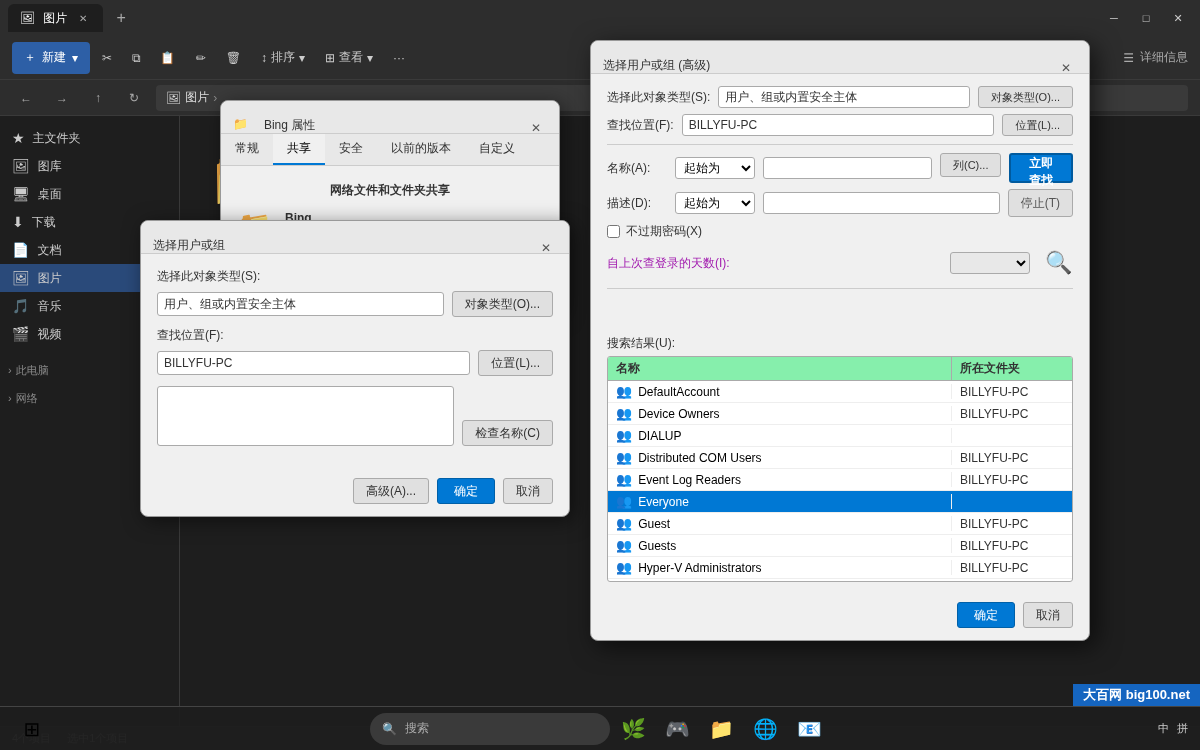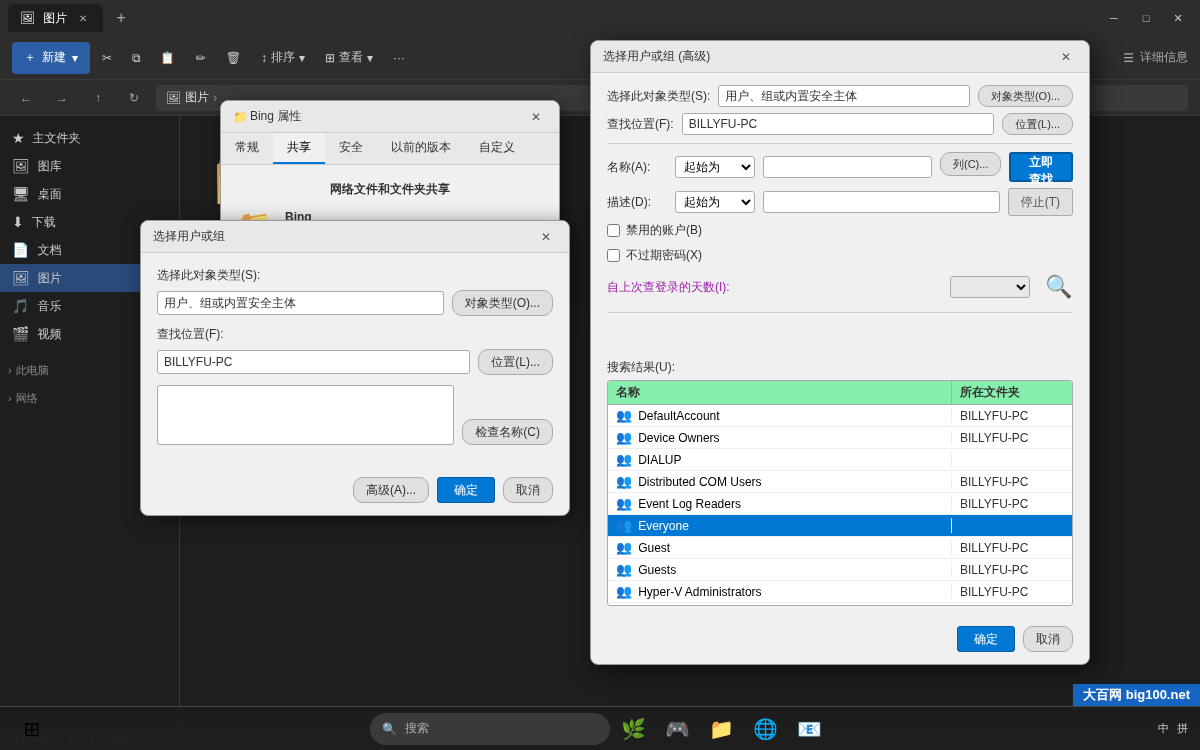--- a/index.html
+++ b/index.html
@@ -279,25 +279,25 @@
       border-radius: 8px;
       box-shadow: 4px 4px 20px rgba(0,0,0,0.5);
       pointer-events: all;
       z-index: 10;
     }
     .dialog-titlebar {
       height: 32px;
       background: #e8e8e8;
       border-radius: 8px 8px 0 0;
       display: flex;
-      align-items: center;
-      padding: 0 12px;
-      font-size: 12px;
-      color: #333;
-      gap: 2px;
+      align-items: flex-start;
+      padding: 16px 12px;
+      font-size: 12px;
+      color: #333;
+      gap: 16px;
       border-bottom: 1px solid #ccc;
     }
     .dialog-close {
       margin-left: auto;
       width: 22px; height: 22px;
       display: flex; align-items: center; justify-content: center;
       border-radius: 4px;
       cursor: pointer;
       font-size: 12px;
       color: #555;
@@ -359,21 +359,21 @@
       margin-bottom: 6px;
       font-size: 12px;
       color: #333;
     }
     .label-row label { min-width: 120px; }
     .btn-secondary {
       height: 26px;
       padding: 0 12px;
       background: #e0e0e0;
       border: 1px solid #aaa;
-      border-radius: 10px;
+      border-radius: 3px;
       font-size: 12px;
       color: #333;
       cursor: pointer;
       white-space: nowrap;
     }
     .btn-primary {
       height: 26px;
       padding: 0 16px;
       background: #0078d4;
       border: 1px solid #0060a8;
@@ -852,26 +852,20 @@
 
         <div class="adv-row">
           <span class="adv-label">描述(D):</span>
           <select class="adv-select">
             <option>起始为</option>
           </select>
           <input class="adv-input" type="text" style="">
           <button class="btn-stop">停止(T)</button>
         </div>
 
-        <div style="display:flex; gap:20px; margin-top:6px;">
-          <div class="checkbox-row">
-            <input type="checkbox" style="">
-            <label>禁用的账户(B)</label>
-          </div>
-        </div>
         <div style="display:flex; gap:20px; margin-top:4px;">
           <div class="checkbox-row">
             <input type="checkbox" style="">
             <label>不过期密码(X)</label>
           </div>
         </div>
         <div class="adv-row" style="margin-top:6px;">
           <span style="font-size:12px; color:#a21caf; flex:1;">自上次查登录的天数(I):</span>
           <select class="days-input adv-select">
             <option></option>

